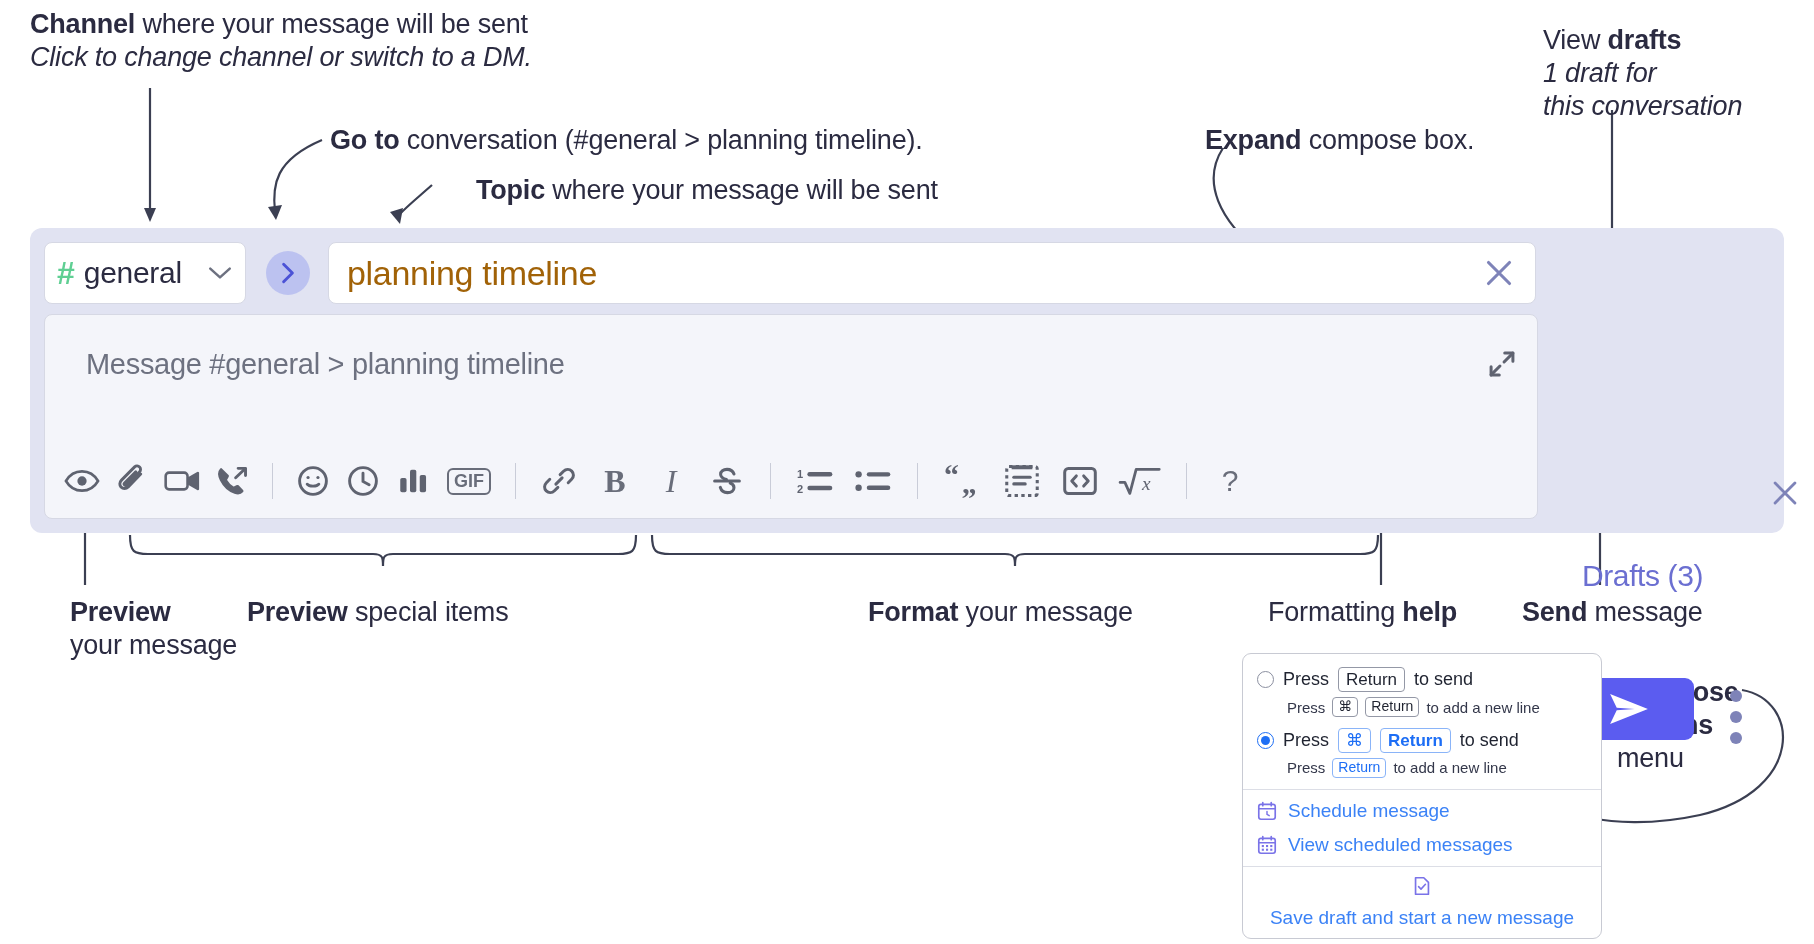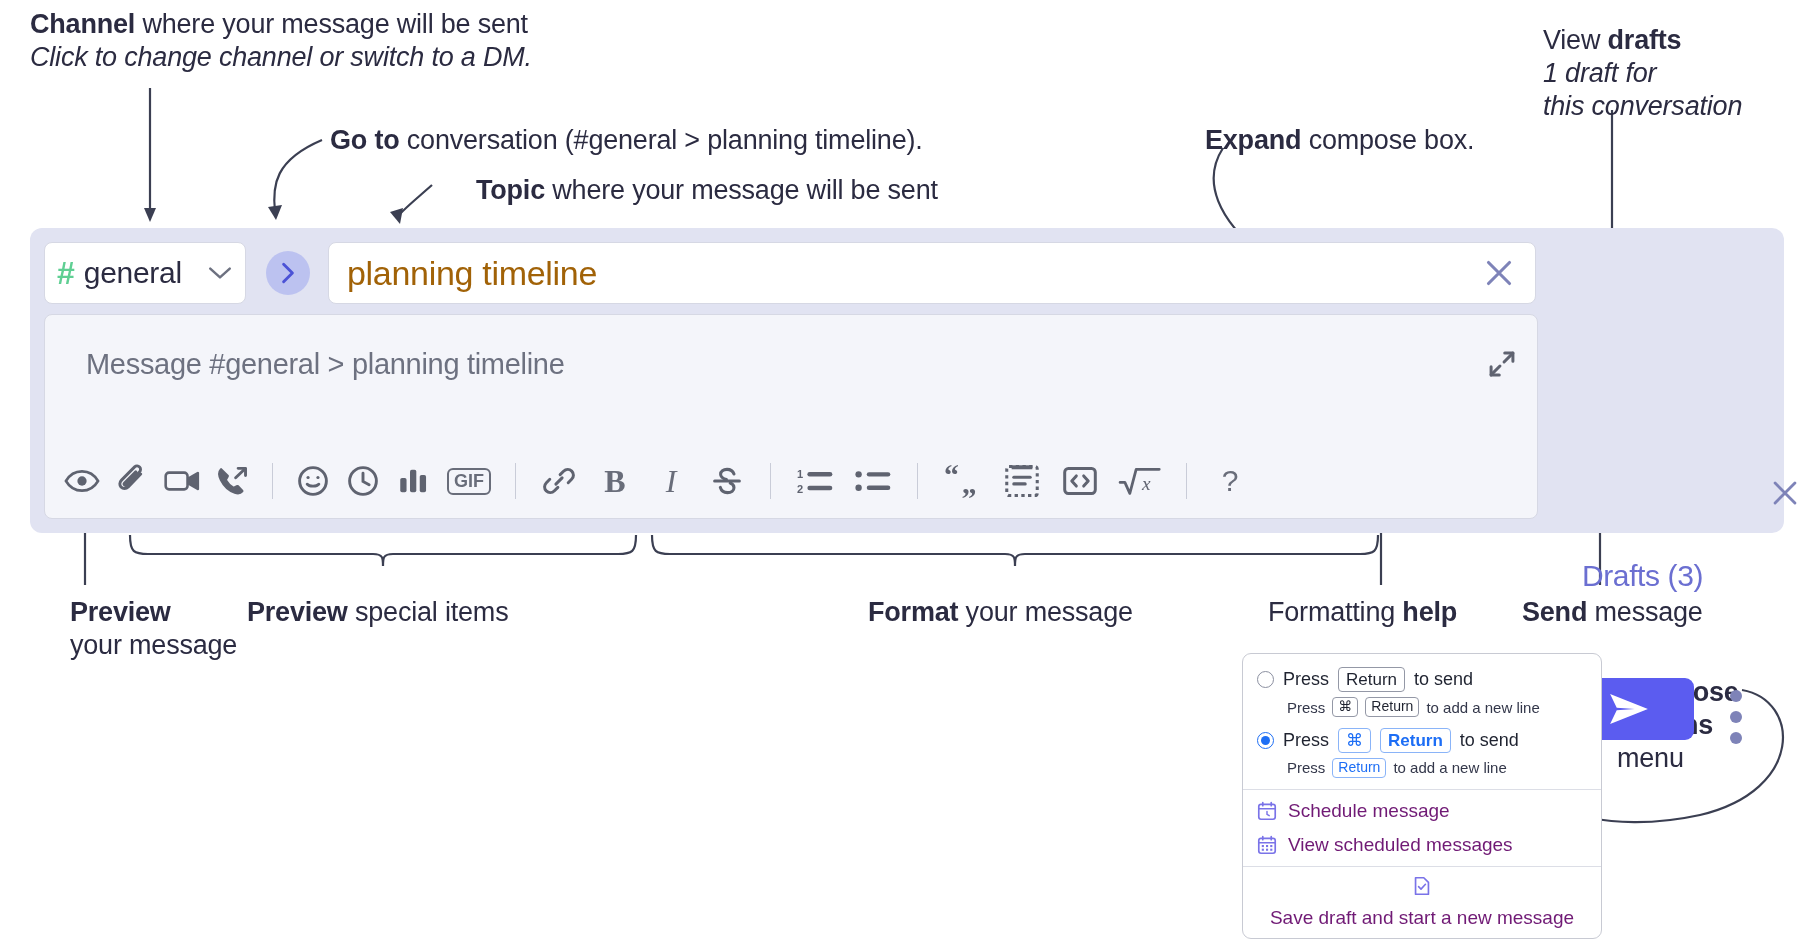--- a/index.html
+++ b/index.html
@@ -81,21 +81,21 @@
   .mrow{display:flex;align-items:center;padding:3px 14px;gap:9px;}
   .msub{display:flex;align-items:center;padding:2px 14px 2px 44px;gap:7px;font-size:15px;color:#33374a;}
   .radio{width:17px;height:17px;border-radius:50%;border:1.6px solid #8b8fa0;box-sizing:border-box;flex:none;}
   .radio.on{border:1.6px solid #1d6ef5;position:relative;}
   .radio.on:after{content:"";position:absolute;left:3px;top:3px;width:9px;height:9px;border-radius:50%;background:#1d6ef5;}
   .key{border:1.3px solid #9498a6;border-radius:4px;padding:1px 7px;font-size:17px;color:#1f2330;line-height:1.25;}
   .key.sm{font-size:14px;padding:0px 5px;}
   .key.blue{border-color:#8ab4f8;color:#1d6ef5;font-weight:700;}
   .key.blue2{border-color:#8ab4f8;color:#1d6ef5;}
   .mdiv{height:1px;background:#dcdee6;margin:9px 0 4px 0;}
-  .mitem{display:flex;align-items:center;gap:11px;padding:6px 14px;font-size:19px;color:#701a75;}
+  .mitem{display:flex;align-items:center;gap:11px;padding:6px 14px;font-size:19px;color:#3b82f6;}
 </style>
 </head>
 <body>
 
 <svg class="abs" style="left:0;top:0;width:1814px;height:944px;pointer-events:none;">
   <g fill="none" stroke="#3b3f52" stroke-width="2.2">
     <path d="M150,88 L150,215"></path>
     <path d="M322,140 C275,160 272,185 275,212"></path>
     <path d="M432,185 C415,200 405,208 398,216"></path>
     <path d="M1223,148 C1180,215 1290,300 1470,350"></path>

